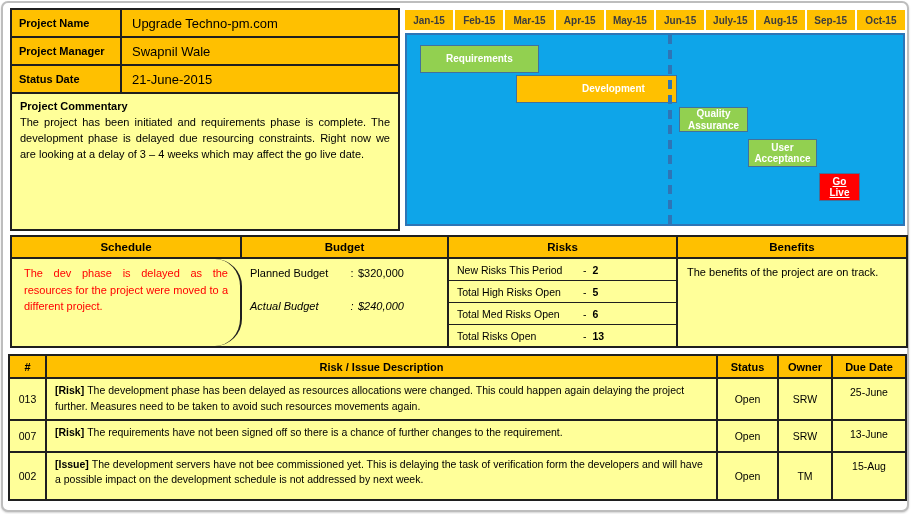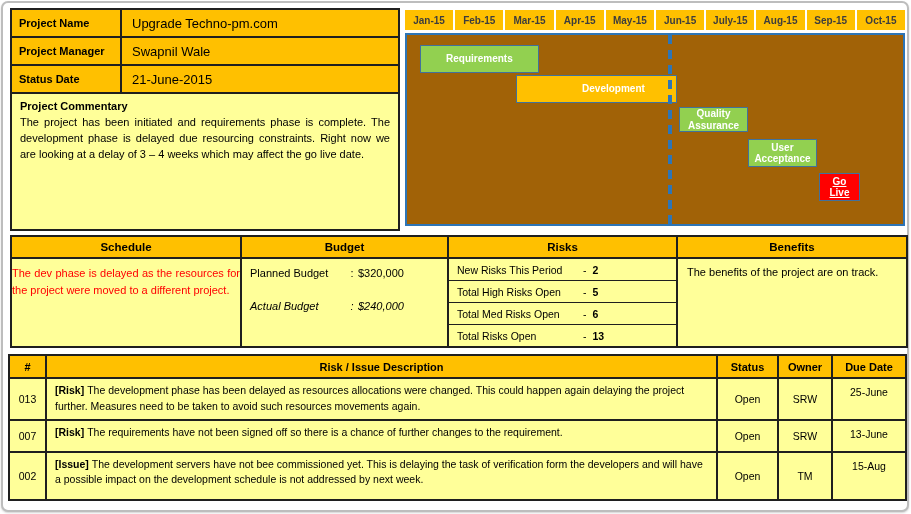--- a/index.html
+++ b/index.html
@@ -57,21 +57,21 @@
   .gantt { position: absolute; left: 402px; top: 7px; width: 500px; }
   .month-row { display: flex; gap: 2px; height: 20px; }
   .month-cell {
     flex: 1; background: #FFC000;
     display: flex; align-items: center; justify-content: center;
     font-size: 10px; font-weight: 700; color: #3d3d3d;
   }
   .gantt-plot {
     margin-top: 3px; height: 193px;
     border: 2px solid #2E75B6;
-    background: #a16207;
+    background: #0ea5e9;
     position: relative;
   }
   .status-line {
     position: absolute; top: 0; bottom: 0; width: 4px;
     background: repeating-linear-gradient(to bottom, #2E75B6 0 9px, transparent 9px 15px);
     z-index: 2;
   }
   .gantt-bar {
     position: absolute;
     border: 1.5px solid #41719C;
@@ -98,22 +98,22 @@
   }
   .sum-head {
     background: #FFC000;
     border-bottom: 2px solid #1f1f1f;
     display: flex; align-items: center; justify-content: center;
     font-size: 11.5px; font-weight: 700; color: #000;
   }
   .sum-cell { font-size: 11px; color: #000; }
   .v-div { border-right: 2px solid #1f1f1f; }
   .schedule-text {
-    padding: 6px 0; text-align: justify;
-    color: #FF0000; line-height: 1.5;
+    padding: 6px 12px; text-align: justify;
+    color: #FF0000; line-height: 1.5; border-radius: 27px;
   }
   .budget-cell { padding: 8px 8px; }
   .budget-line { display: flex; }
   .budget-line + .budget-line { margin-top: 21px; font-style: italic; }
   .budget-label { width: 96px; flex: 0 0 96px; }
   .budget-colon { width: 12px; flex: 0 0 12px; text-align: center; }
   .risks-cell { display: flex; flex-direction: column; padding: 0; }
   .risk-stat {
     flex: 1; display: flex; align-items: center;
     padding-left: 8px; font-size: 10.5px;

